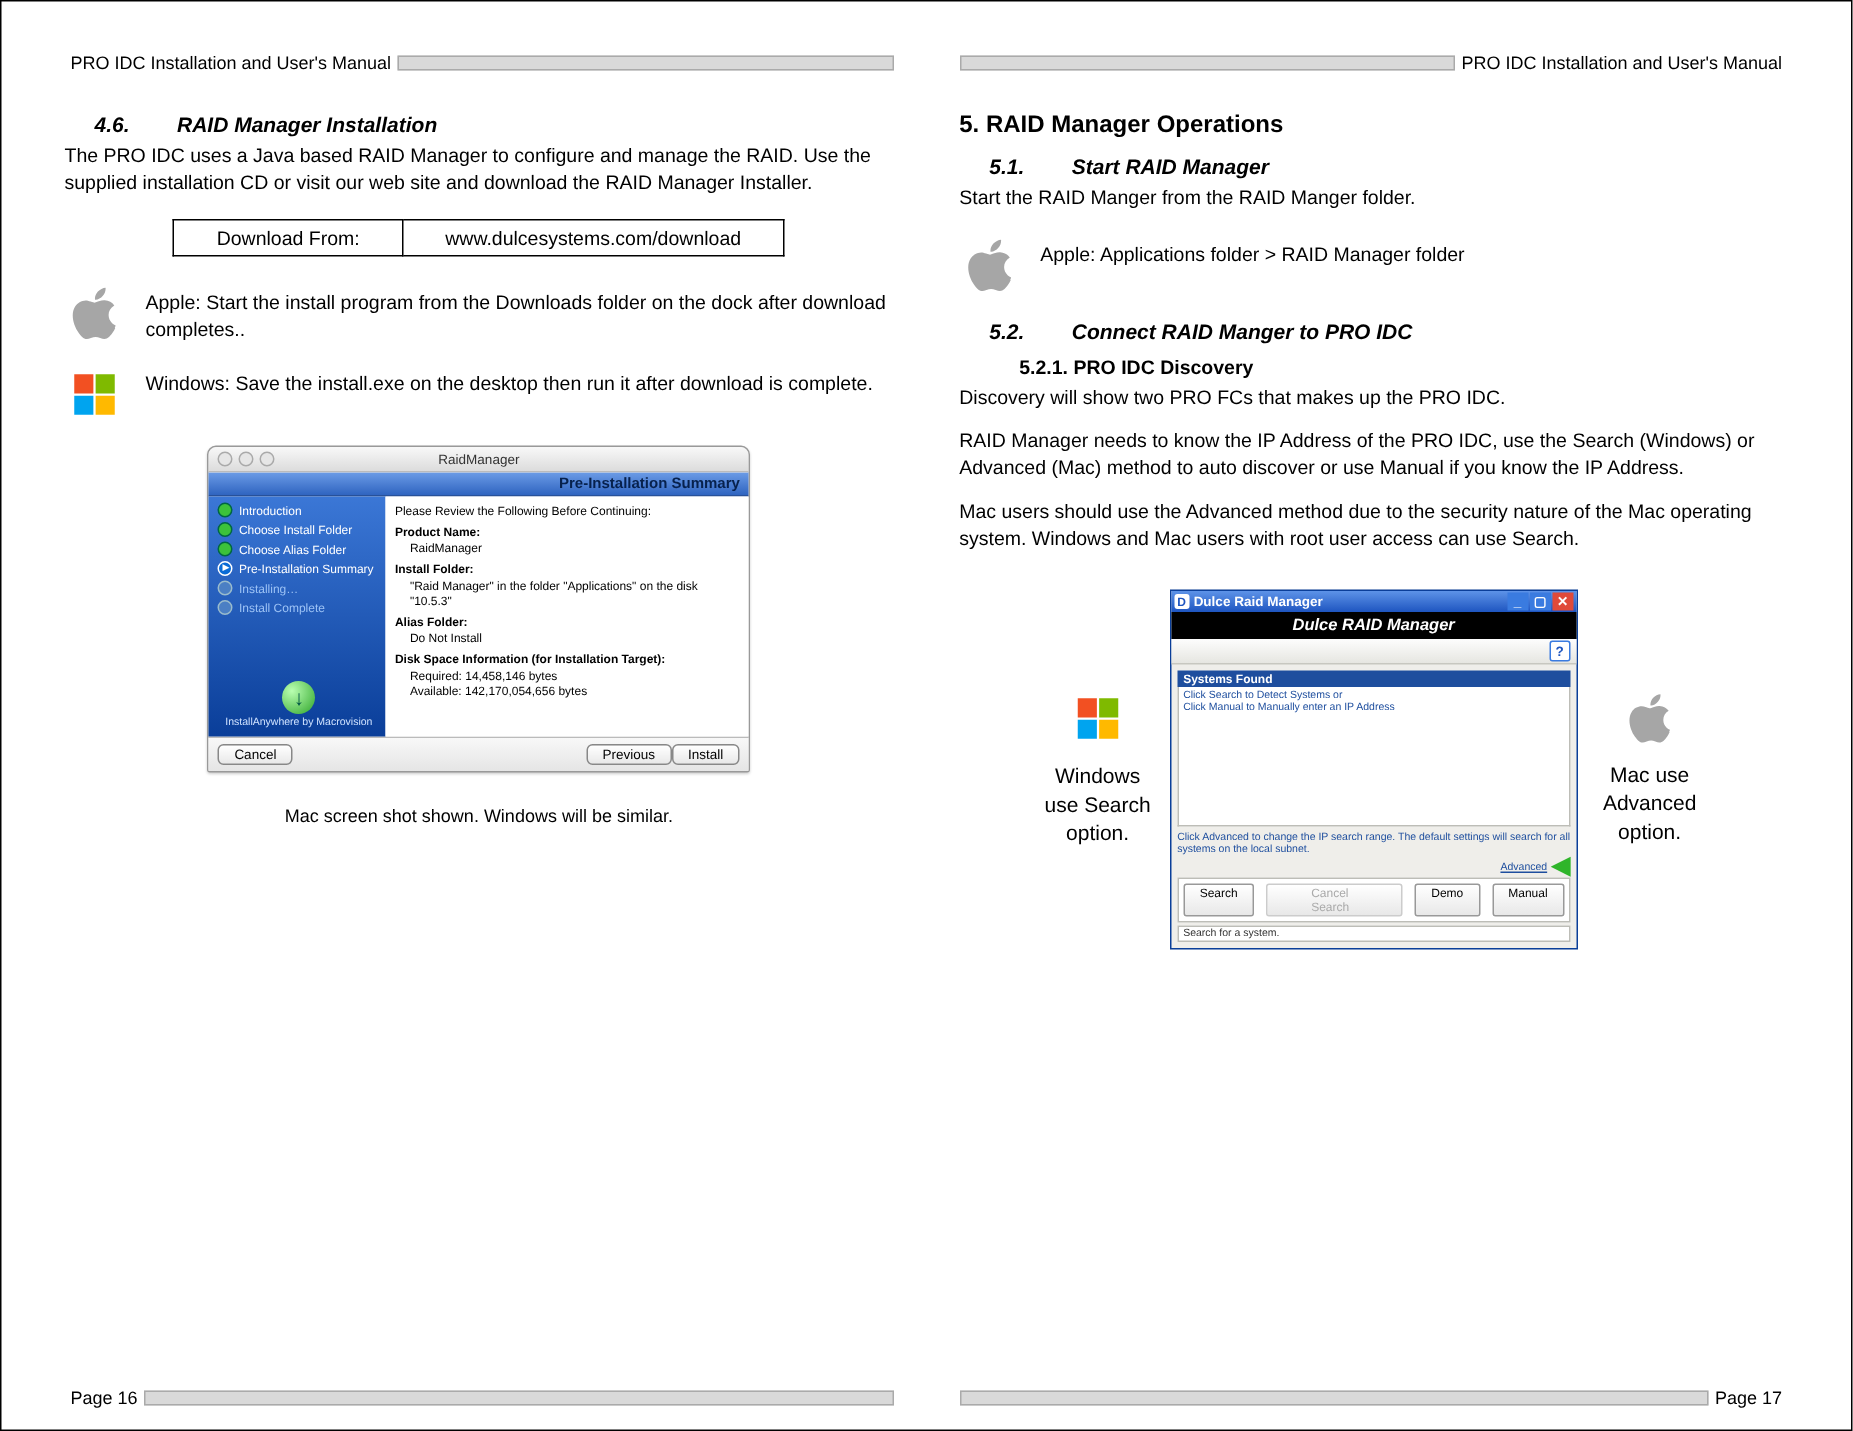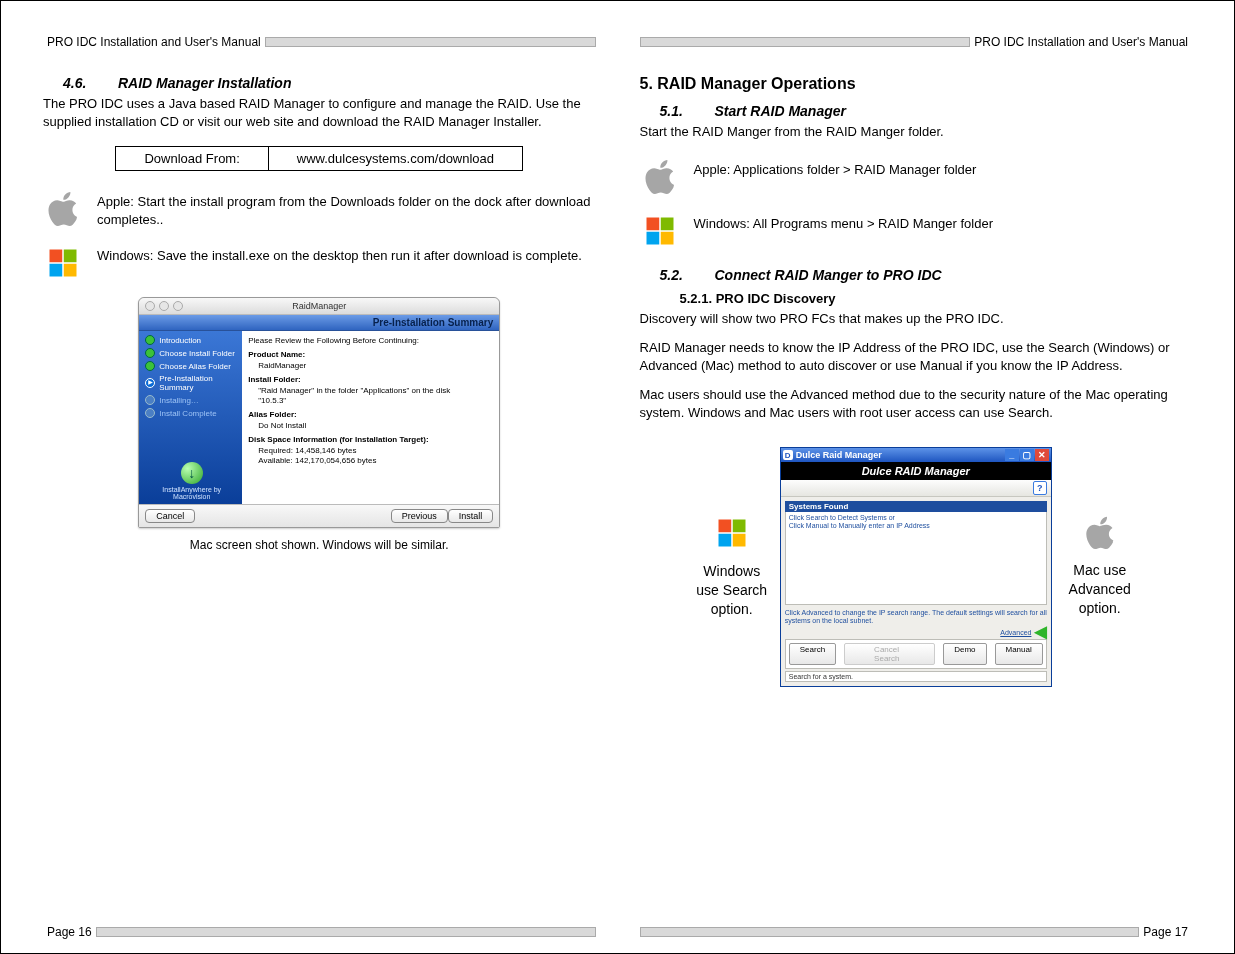--- a/index.html
+++ b/index.html
@@ -84,21 +84,21 @@
   }
   .os-row { display:flex; align-items:flex-start; gap:14px; margin: 4px 0 10px 0; }
   .os-logo { width: 40px; height: 40px; flex:0 0 40px; display:flex; align-items:center; justify-content:center; }
   .os-text { font-size: 13px; line-height:1.35; padding-top: 4px; }
 
   .caption { font-size: 12px; text-align:center; margin: 4px 0 10px 0; }
 
   
   .mac-window {
     width: 360px;
-    margin: 4px auto 6px auto;
+    margin: 4px auto 18px auto;
     border: 1px solid #999;
     border-radius: 6px 6px 2px 2px;
     background: #f3f3f3;
     font-size: 9px;
     box-shadow: 0 1px 2px rgba(0,0,0,.2);
   }
   .mac-titlebar {
     height: 16px;
     border-bottom: 1px solid #bbb;
     background: linear-gradient(#f8f8f8,#dcdcdc);
@@ -113,21 +113,21 @@
     background: linear-gradient(#6b9be6,#2f64c0);
     color: #07214d;
     padding: 2px 6px 2px 0;
     text-align: right;
     font-weight: bold;
     font-size: 10px;
     border-bottom: 1px solid #285199;
   }
   .mac-body { display:flex; }
   .mac-side {
-    width: 103px;
+    width: 118px;
     background: linear-gradient(#3b77d6,#0a3e99);
     color: #fff;
     padding: 4px 4px 4px 6px;
     font-size: 8px;
     min-height: 160px;
     box-sizing: border-box;
   }
   .mac-side-row { display:flex; gap:4px; align-items:center; margin-bottom:3px; }
   .dot { width:8px; height:8px; border-radius:50%; flex:0 0 8px; }
   .dot.green { background:#3cc23a; border:1px solid #064; }
@@ -403,31 +403,20 @@
     <div class="p">Start the RAID Manger from the RAID Manger folder.</div>
 
     <div class="os-row">
       <div class="os-logo">
         <svg class="apple-svg" viewBox="0 0 170 170" width="36" height="36">
             <path d="M150.4 130.3c-2.4 5.5-5.2 10.6-8.6 15.3-4.6 6.4-8.3 10.8-11.2 13.3-4.5 4-9.3 6.1-14.4 6.2-3.7 0-8.1-1-13.3-3.2-5.2-2.1-10-3.2-14.3-3.2-4.6 0-9.5 1-14.8 3.2-5.3 2.1-9.6 3.2-12.9 3.3-4.9.2-9.8-1.9-14.7-6.3-3.1-2.7-7.1-7.3-11.8-13.9-5.1-7-9.3-15.2-12.6-24.4-3.5-10-5.3-19.6-5.3-29 0-10.7 2.3-19.9 7-27.7 3.6-6.2 8.5-11.1 14.5-14.6 6-3.6 12.5-5.4 19.5-5.5 3.9 0 9 1.2 15.4 3.6 6.3 2.4 10.4 3.6 12.2 3.6 1.3 0 5.8-1.4 13.5-4.2 7.2-2.6 13.3-3.7 18.3-3.3 13.5 1.1 23.6 6.4 30.4 16-12 7.3-18 17.5-17.9 30.6.1 10.2 3.8 18.7 11.1 25.4 3.3 3.1 7 5.5 11.1 7.2-.9 2.6-1.8 5-2.9 7.4zM120 7.2c0 8-2.9 15.4-8.7 22.3-7 8.2-15.5 12.9-24.7 12.2-.1-1-.2-2-.2-3 0-7.7 3.3-15.9 9.3-22.6C98.7 12.7 102.4 9.9 107 7.7c4.5-2.1 8.8-3.3 12.8-3.5.1 1 .2 2 .2 3z"></path>
           </svg>
       </div>
       <div class="os-text">Apple: Applications folder &gt; RAID Manager folder</div>
     </div>
-    <div class="os-row">
-      <div class="os-logo">
-        <svg class="win-svg" viewBox="0 0 48 48">
-            <path fill="#f25022" d="M6 6h17v17H6z"></path>
-            <path fill="#7fba00" d="M25 6h17v17H25z"></path>
-            <path fill="#00a4ef" d="M6 25h17v17H6z"></path>
-            <path fill="#ffb900" d="M25 25h17v17H25z"></path>
-          </svg>
-      </div>
-      <div class="os-text">Windows: All Programs menu &gt; RAID Manger folder</div>
-    </div>
 
     <div class="h2">
       <span class="num">5.2.</span><span>Connect RAID Manger to PRO IDC</span>
     </div>
     <div class="h3">5.2.1. PRO IDC Discovery</div>
     <div class="p">Discovery will show two PRO FCs that makes up the PRO IDC.</div>
     <div class="p">RAID Manager needs to know the IP Address of the PRO IDC, use the Search (Windows) or Advanced (Mac) method to auto discover or use Manual if you know the IP Address.</div>
     <div class="p">Mac users should use the Advanced method due to the security nature of the Mac operating system.  Windows and Mac users with root user access can use Search.</div>
 
     <div class="dulce-wrap">

